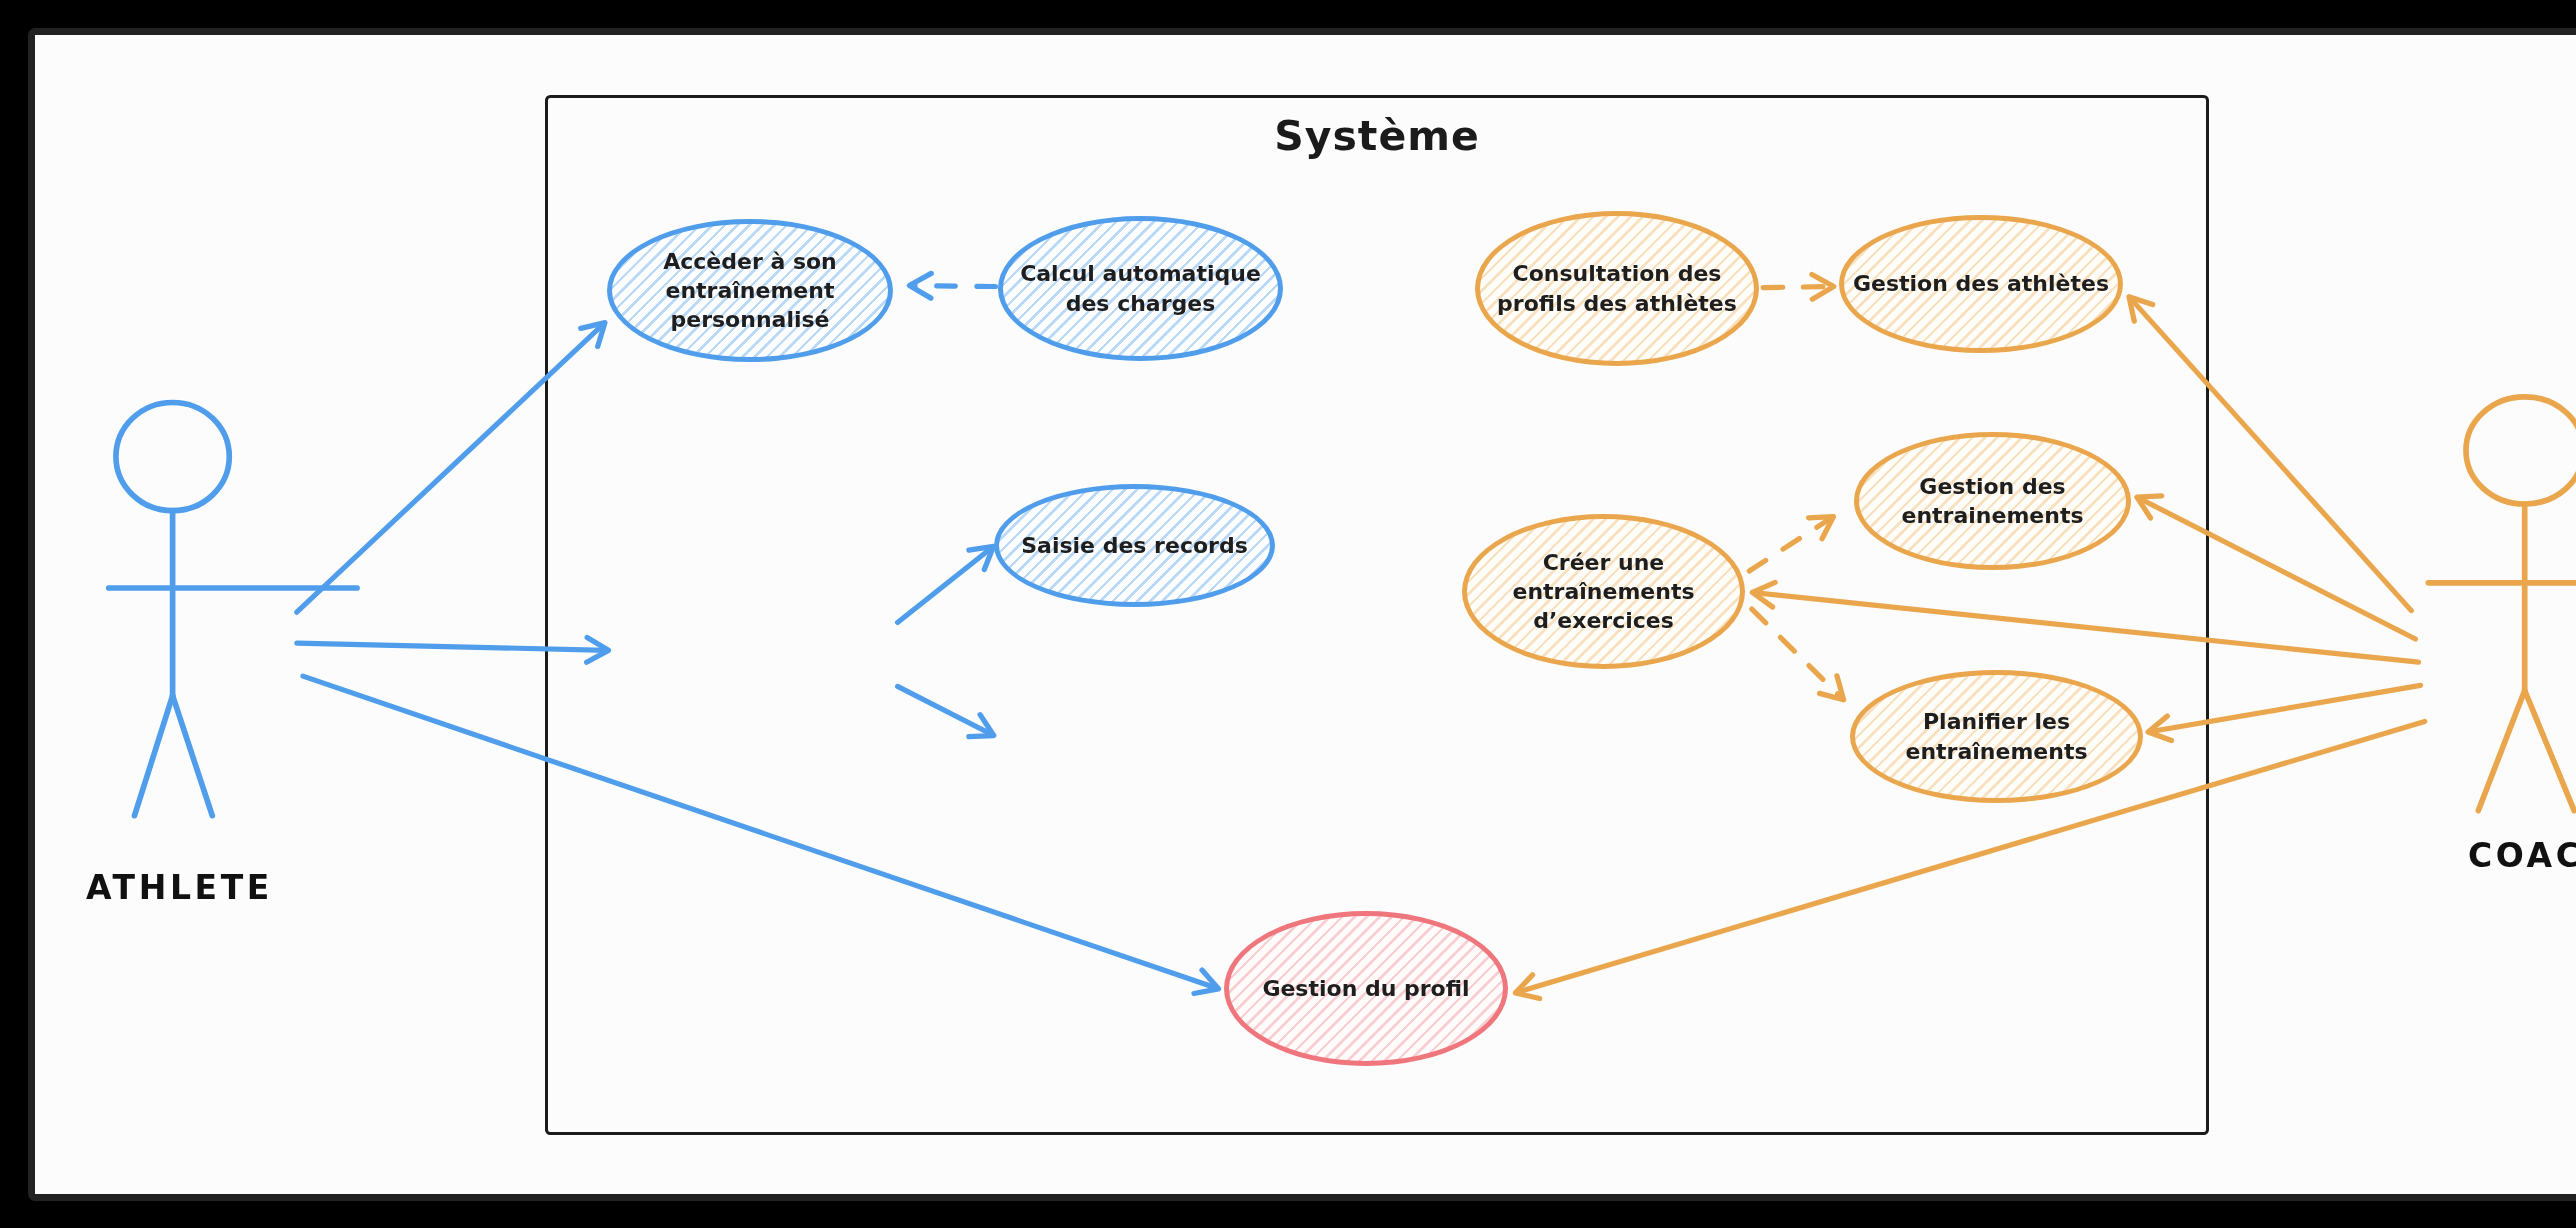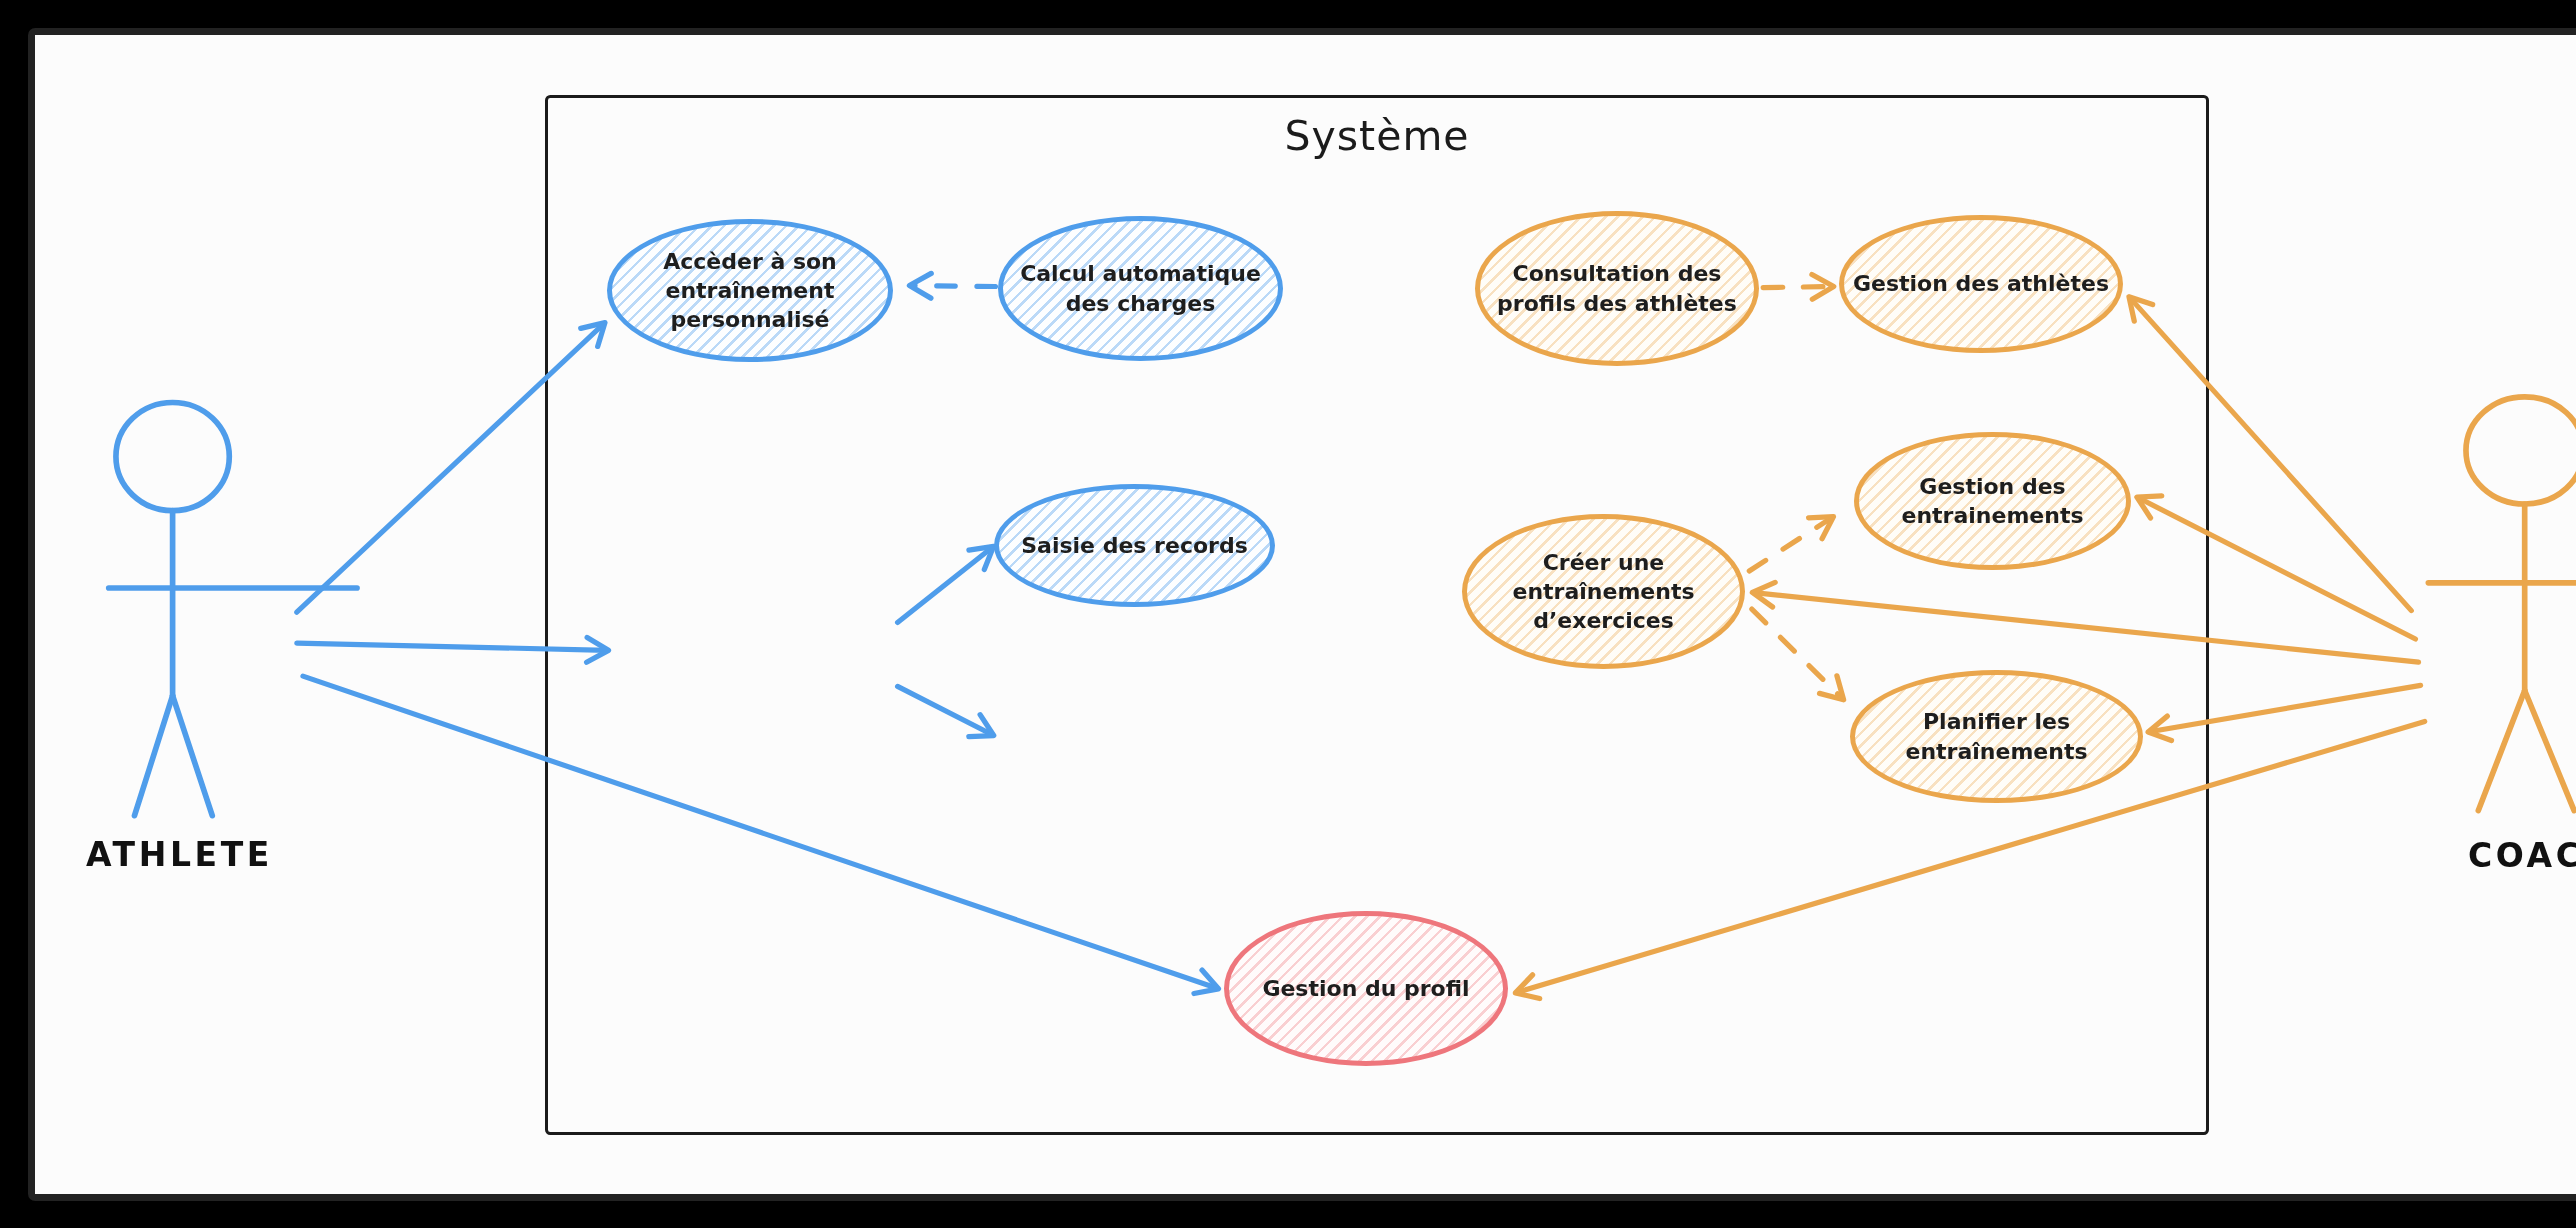--- a/index.html
+++ b/index.html
@@ -4,21 +4,21 @@
 <style>
   html,body{margin:0;padding:0;background:#000;width:2704px;height:1229px;
     font-family:"DejaVu Sans","Liberation Sans",sans-serif;}
   #stage{position:absolute;left:0;top:0;width:2704px;height:1229px;background:#000;overflow:hidden;}
   #canvas{position:absolute;left:28px;top:28px;right:28px;bottom:28px;
     background:#fcfcfc;border:7.2px solid #222;border-radius:7.2px;}
   #wires{position:absolute;left:0;top:0;width:2704px;height:1229px;z-index:2;}
   #system-boundary{position:absolute;left:545px;top:95px;width:1664px;height:1040px;
     border:3.1px solid #1b1b1b;border-radius:5.2px;background:transparent;z-index:1;box-sizing:border-box;}
   .sys-title{position:absolute;left:545px;top:112px;width:1664px;text-align:center;
-    font-size:41px;font-weight:normal;color:#1b1b1b;z-index:3;letter-spacing:1px;}
+    font-size:41px;font-weight:bold;color:#1b1b1b;z-index:3;letter-spacing:1px;}
   .uc{position:absolute;border-radius:50%;display:flex;align-items:center;justify-content:center;
     text-align:center;font-weight:bold;color:#1e1e1e;font-size:22px;line-height:1.32;
     padding:0 7.2px;box-sizing:border-box;z-index:3;}
   .uc.blue{border:5.7px solid #4f9deb;
     background:#fdfeff repeating-linear-gradient(135deg,rgba(79,157,235,.38) 0 2.6px,transparent 2.6px 8.8px);}
   .uc.orange{border:5.7px solid #eaa64c;
     background:#fffdf8 repeating-linear-gradient(135deg,rgba(234,166,76,.32) 0 2.6px,transparent 2.6px 8.8px);}
   .uc.pink{border:5.7px solid #ee767c;
     background:#fffbfb repeating-linear-gradient(135deg,rgba(238,118,124,.33) 0 2.6px,transparent 2.6px 8.8px);}
   .actor-label{position:absolute;font-size:33px;font-weight:bold;color:#111;
@@ -107,16 +107,16 @@
     <span>Créer une entraînements d’exercices</span>
   </div>
   <div class="uc orange" style="left:1850px;top:670px;width:293px;height:133px">
     <span>Planifier les entraînements</span>
   </div>
 
   <div class="uc pink" style="left:1224px;top:911px;width:284px;height:155px">
     <span>Gestion du profil</span>
   </div>
 
-  <div class="actor-label" style="left:86px;top:835px">ATHLETE</div>
+  <div class="actor-label" style="left:86px;top:868px">ATHLETE</div>
   <div class="actor-label" style="left:2468px;top:836px">COACH</div>
 </div>
 
 
 </body></html>

